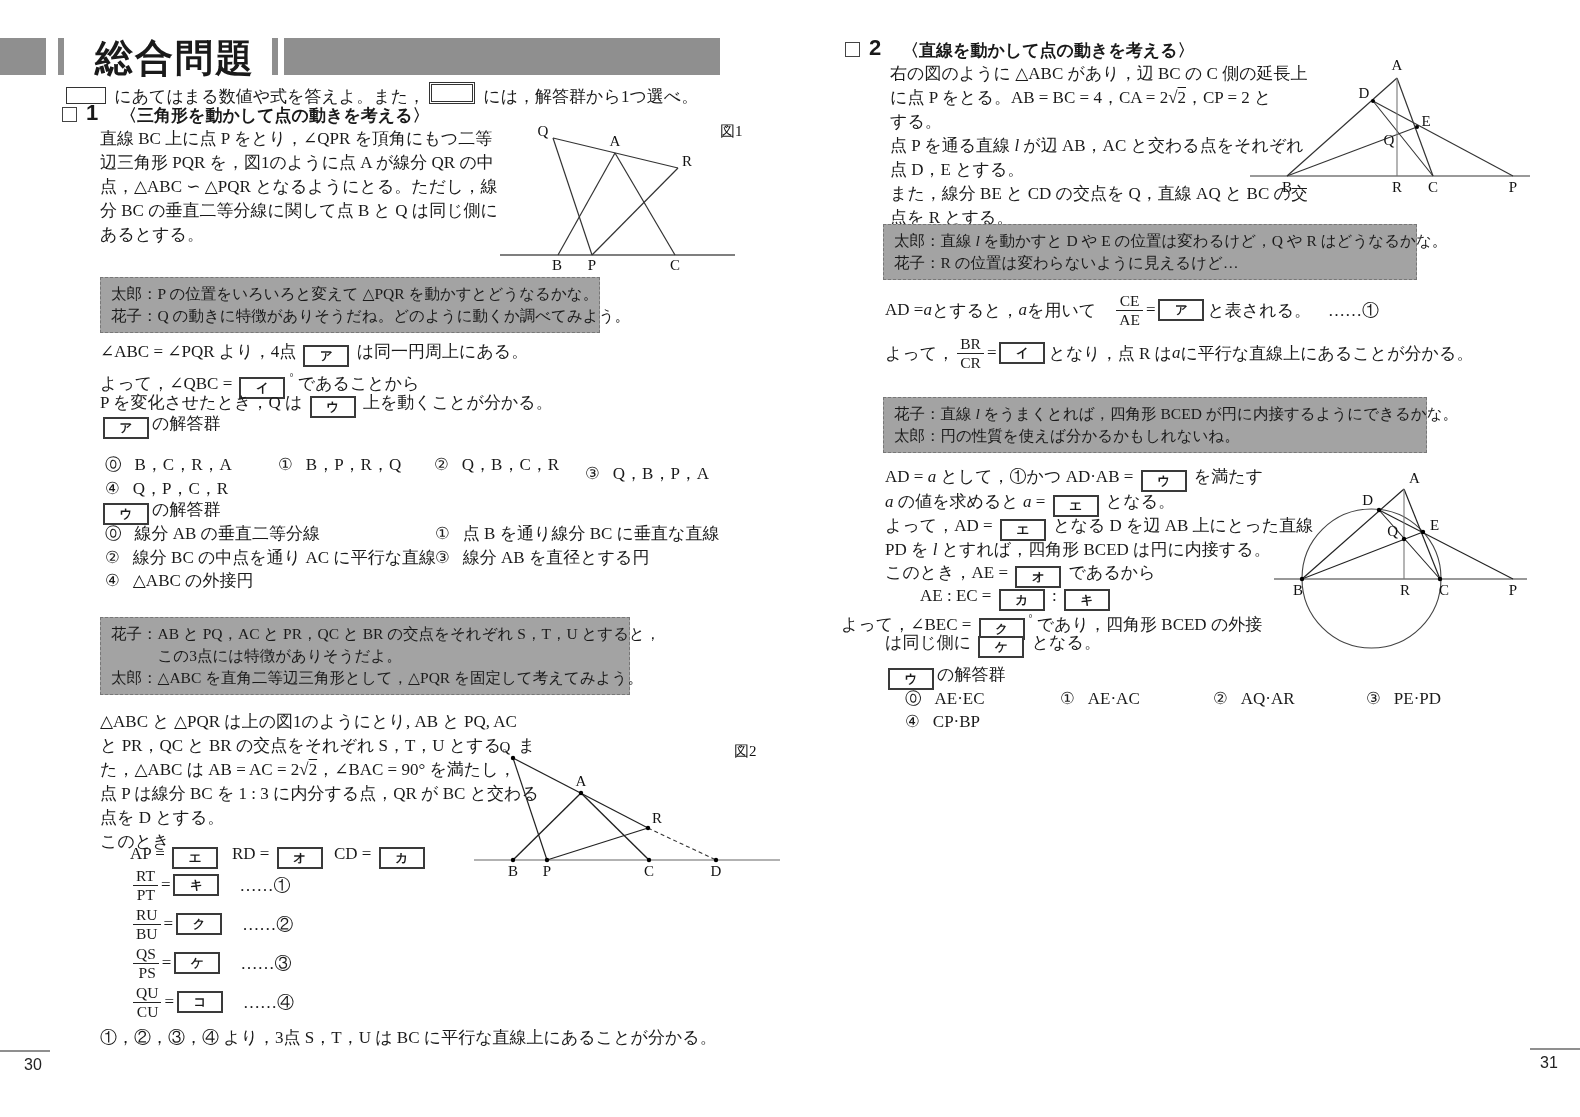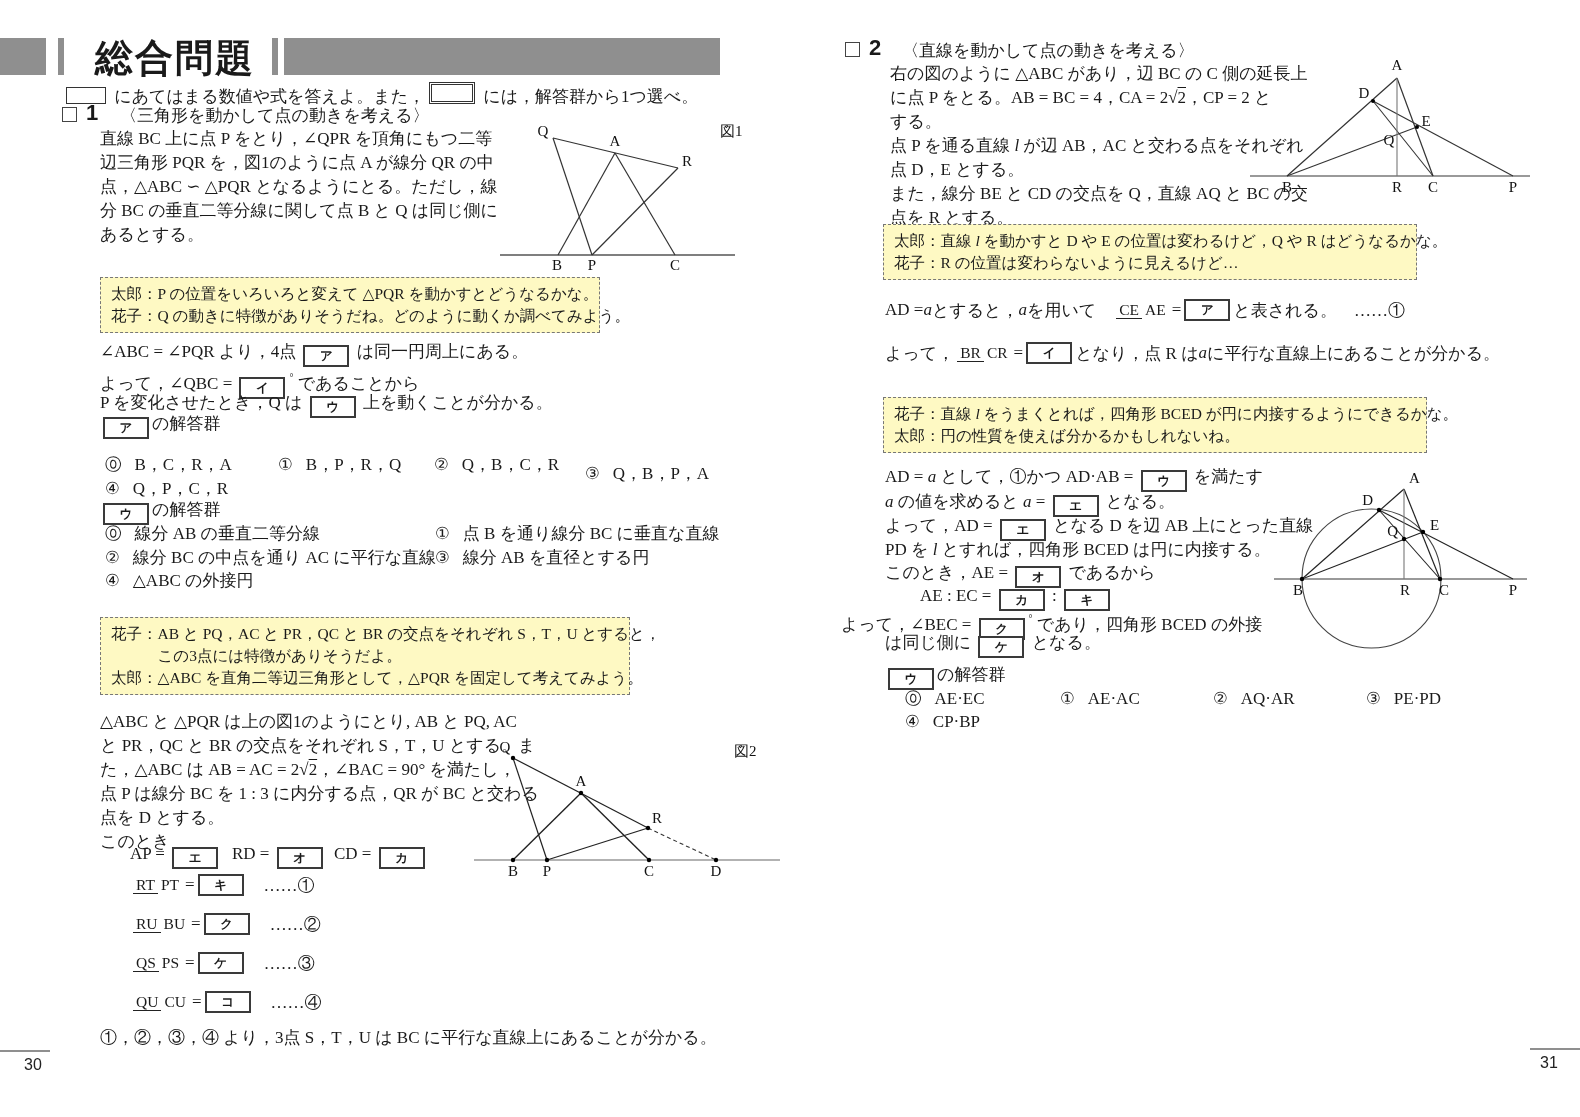--- a/index.html
+++ b/index.html
@@ -5,32 +5,32 @@
   html,body{margin:0;padding:0;background:#fff;}
   #page{position:relative;width:1580px;height:1117px;background:#ffffff;overflow:hidden;
         font-family:"Liberation Serif","DejaVu Serif",serif;color:#1a1a1a;}
   .abs{position:absolute;}
   .sans{font-family:"Liberation Sans","DejaVu Sans",sans-serif;}
   .graybar{background:#8f8f8f;}
   .hdr-title{font-size:38px;font-weight:900;letter-spacing:2px;}
   .t17{font-size:17px;line-height:24px;white-space:nowrap;}
   .flexline{display:flex;align-items:center;white-space:nowrap;font-size:17px;}
   .bodyblock div{font-size:17px;line-height:24px;white-space:nowrap;}
-  .dlg{border:1.5px dashed #777;padding:5px 10px;background:#fef9c3;}
+  .dlg{border:1.5px dashed #777;padding:5px 10px;background:#a3a3a3;}
   .dlg div{font-size:15.5px;line-height:22px;white-space:nowrap;}
   .chk{display:inline-block;width:13px;height:13px;border:1.5px solid #444;vertical-align:middle;}
   .pnum{font-size:22px;font-weight:bold;font-family:"Liberation Sans","DejaVu Sans",sans-serif;}
-  .ptitle{font-size:17px;font-weight:normal;font-family:"Liberation Sans","DejaVu Sans",sans-serif;}
+  .ptitle{font-size:17px;font-weight:bold;font-family:"Liberation Sans","DejaVu Sans",sans-serif;}
   .abox{display:inline-block;min-width:42px;height:18px;line-height:18px;border:2px solid #3a3a3a;
         text-align:center;font-family:"Liberation Sans","DejaVu Sans",sans-serif;font-size:12.5px;
         font-weight:bold;vertical-align:-3px;margin:0 3px;background:#fff;}
   .ebox{display:inline-block;width:38px;height:15px;border:1.5px solid #333;vertical-align:-2px;margin:0 4px;}
   .ebox.double{border:3px double #333;width:40px;height:16px;}
   .deg{font-size:10px;vertical-align:8px;margin-left:1px;}
-  .frac{display:inline-flex;flex-direction:row;text-align:center;vertical-align:middle;
+  .frac{display:inline-flex;flex-direction:column;text-align:center;vertical-align:middle;
         font-size:15.5px;line-height:1.15;margin:0 3px;}
   .fnum{border-bottom:1.2px solid #222;padding:0 3px;}
   .fden{padding:0 3px;text-align:right;}
   .sqrt .sqrt-arg{text-decoration:overline;}
   .cnum{font-size:16.5px;margin-right:13px;}
   .optlabel{font-size:17px;}
   svg text{font-size:15px;fill:#111;font-family:"Liberation Serif","DejaVu Serif",serif;}
   .rule{background:#8f8f8f;height:2px;}
   .pageno{font-size:16px;font-family:"Liberation Sans","DejaVu Sans",sans-serif;color:#222;}
 </style>

